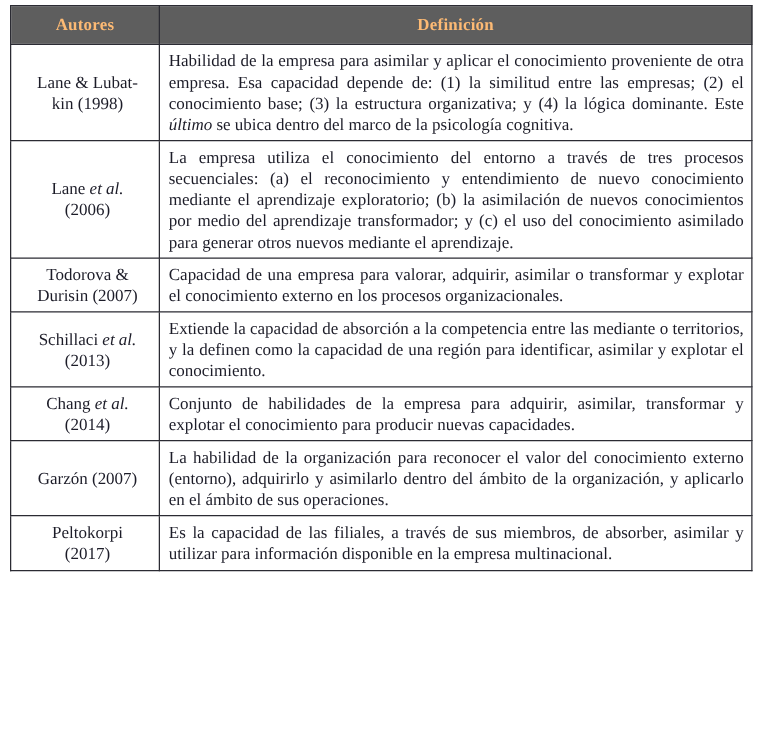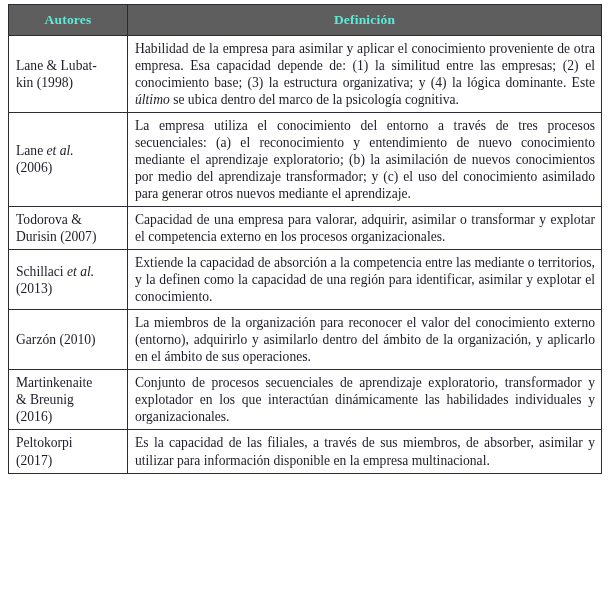--- a/index.html
+++ b/index.html
@@ -39,39 +39,39 @@
   .definitions-table th,
   .definitions-table td {
     border: 1px solid #2b2b33;
     vertical-align: middle;
     box-sizing: border-box;
   }
 
   
   thead th {
     background: #5e5e5e;
-    color: #5eead4;
+    color: #fdba74;
     font-weight: bold;
     font-size: 13.5px;
     text-align: center;
     padding: 7px 4px 7px 4px;
     letter-spacing: 0.2px;
     line-height: 1.15;
   }
 
   
   tbody td {
     color: #1c1c28;
     font-size: 13.6px;
     line-height: 1.255;
   }
 
   td.author-cell {
     padding: 4px 3px 4px 7px;
-    text-align: left;
+    text-align: center;
     vertical-align: middle;
     hyphens: manual;
   }
 
   td.definition-cell {
     padding: 4px 6px 4px 7px;
     text-align: justify;
     text-justify: inter-word;
     vertical-align: middle;
     hyphens: manual;
@@ -105,33 +105,33 @@
     <tr>
           <td class="author-cell">Lane &amp; Lubat-<br>kin (1998)</td>
           <td class="definition-cell">Habilidad de la empresa para asimilar y aplicar el conocimiento proveniente de otra empresa. Esa capacidad depende de: (1) la similitud entre las empresas; (2) el conocimiento base; (3) la estructura organizativa; y (4) la lógica dominante. Este <em class="it">último</em> se ubica dentro del marco de la psicología cognitiva.</td>
         </tr>
         <tr>
           <td class="author-cell">Lane <em class="it">et al.</em><br>(2006)</td>
           <td class="definition-cell">La empresa utiliza el conocimiento del entorno a través de tres procesos secuenciales: (a) el reconocimiento y entendimiento de nuevo conocimiento mediante el aprendizaje exploratorio; (b) la asimilación de nuevos conocimientos por medio del aprendizaje transformador; y (c) el uso del conocimiento asimilado para generar otros nuevos mediante el aprendizaje.</td>
         </tr>
         <tr>
           <td class="author-cell">Todorova &amp;<br>Durisin (2007)</td>
-          <td class="definition-cell">Capacidad de una empresa para valorar, adquirir, asimilar o transformar y explotar el competencia externo en los procesos organizacionales.</td>
+          <td class="definition-cell">Capacidad de una empresa para valorar, adquirir, asimilar o transformar y explotar el conocimiento externo en los procesos organizacionales.</td>
         </tr>
         <tr>
           <td class="author-cell">Schillaci <em class="it">et al.</em><br>(2013)</td>
           <td class="definition-cell">Extiende la capacidad de absorción a la competencia entre las mediante o territorios, y la definen como la capacidad de una región para identificar, asimilar y explotar el conocimiento.</td>
         </tr>
         <tr>
-          <td class="author-cell">Garzón (2010)</td>
-          <td class="definition-cell">La miembros de la organización para reconocer el valor del conocimiento externo (entorno), adquirirlo y asimilarlo dentro del ámbito de la organización, y aplicarlo en el ámbito de sus operaciones.</td>
+          <td class="author-cell">Chang <em class="it">et al.</em><br>(2014)</td>
+          <td class="definition-cell">Conjunto de habilidades de la empresa para adquirir, asimilar, transformar y explotar el conocimiento para producir nuevas capacidades.</td>
         </tr>
         <tr>
-          <td class="author-cell">Martinkenaite<br>&amp; Breunig<br>(2016)</td>
-          <td class="definition-cell">Conjunto de procesos secuenciales de aprendizaje exploratorio, transformador y explotador en los que interactúan dinámicamente las habilidades individuales y organizacionales.</td>
+          <td class="author-cell">Garzón (2007)</td>
+          <td class="definition-cell">La habilidad de la organización para reconocer el valor del conocimiento externo (entorno), adquirirlo y asimilarlo dentro del ámbito de la organización, y aplicarlo en el ámbito de sus operaciones.</td>
         </tr>
         <tr>
           <td class="author-cell">Peltokorpi<br>(2017)</td>
           <td class="definition-cell">Es la capacidad de las filiales, a través de sus miembros, de absorber, asimilar y utilizar para información disponible en la empresa multinacional.</td>
         </tr>
       </tbody>
   </table>
 
 </div>
 

